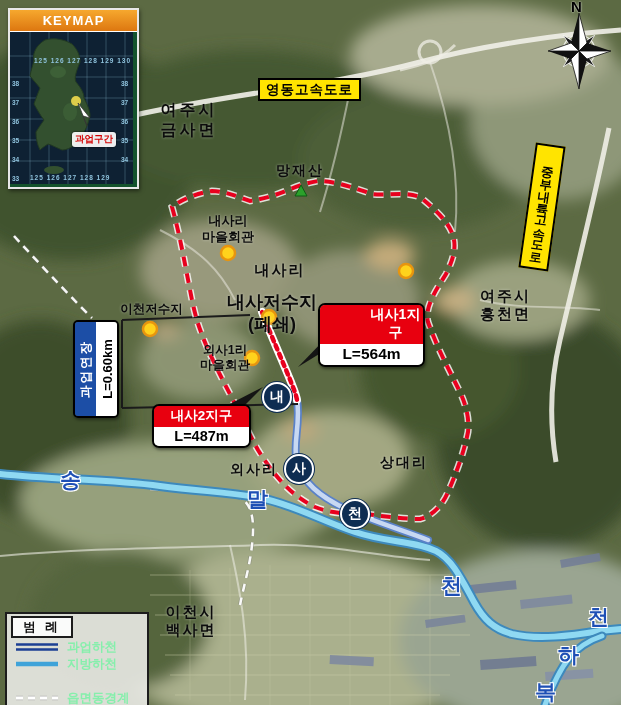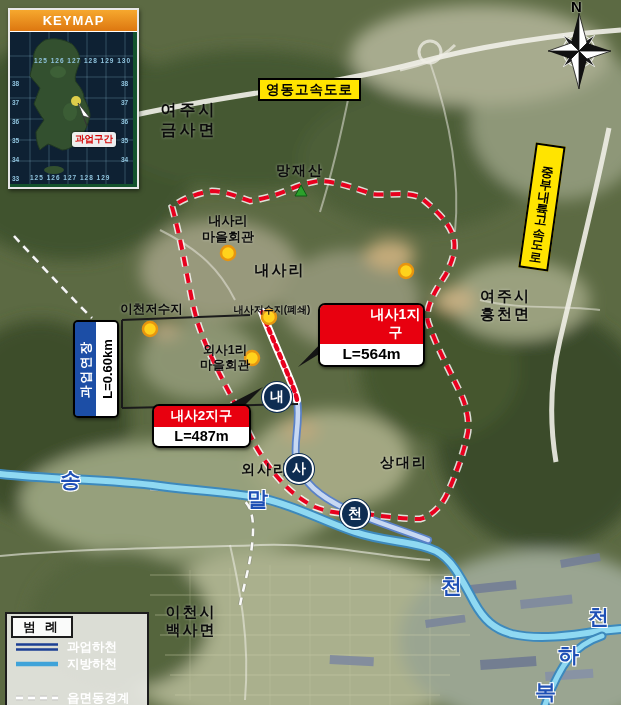--- a/index.html
+++ b/index.html
@@ -39,21 +39,21 @@
   
   #legend{left:5px;top:612px;width:140px;height:91px;background:rgba(238,238,235,.88);
           border:2px solid #1c1c1c;}
   #legend .tab{position:absolute;left:4px;top:2px;width:58px;height:18px;
                border:2px solid #1c1c1c;background:rgba(252,252,252,.95);
                font-weight:bold;font-size:12.5px;color:#111;display:flex;
                align-items:center;justify-content:center;letter-spacing:3px;}
   #legend .row{position:absolute;left:6px;width:128px;height:16px;display:flex;
                align-items:center;}
   #legend .sym{width:48px;height:14px;flex:none;}
-  #legend .lab{font-size:12.5px;font-weight:bold;color:#ffffff;margin-left:6px;white-space:nowrap;}
+  #legend .lab{font-size:12.5px;font-weight:bold;color:#86efac;margin-left:6px;white-space:nowrap;}
   #wm{position:absolute;left:491px;top:654px;font-size:27px;font-weight:bold;
       color:rgba(255,255,255,.95);letter-spacing:1px;text-shadow:0 1px 2px rgba(60,60,60,.6);}
   #nlabel{position:absolute;left:571px;top:-2px;font-size:15px;font-weight:bold;color:#000;
           text-shadow:0 0 2px #fff;}
 </style>
 </head>
 <body>
 
 <div id="stage">
 
@@ -204,28 +204,28 @@
       <span class="vtext" style="color:#000;font-size:13px;">L=0.60km</span>
     </div>
   </div>
 
   <div class="plabel" style="left:150px;top:100px;width:78px;font-size:16px;letter-spacing:3px;">여주시
 금사면</div>
   <div class="plabel" style="left:270px;top:162px;width:60px;font-size:14px;letter-spacing:2px;">망재산</div>
   <div class="plabel" style="left:193px;top:213px;width:70px;font-size:13px;">내사리
 마을회관</div>
   <div class="plabel" style="left:254px;top:261px;width:52px;font-size:15px;letter-spacing:2px;">내사리</div>
-  <div class="plabel" style="left:222px;top:304px;width:100px;font-size:10px;">내사저수지(폐쇄)</div>
+  <div class="plabel" style="left:222px;top:292px;width:100px;font-size:18px;">내사저수지(폐쇄)</div>
   <div class="plabel" style="left:114px;top:302px;width:75px;font-size:12.5px;">이천저수지</div>
   <div class="plabel" style="left:195px;top:343px;width:60px;font-size:12.5px;">외사1리
 마을회관</div>
   <div class="plabel" style="left:473px;top:287px;width:65px;font-size:15px;letter-spacing:2px;">여주시
 흥천면</div>
   <div class="plabel" style="left:378px;top:454px;width:52px;font-size:14px;letter-spacing:2px;">상대리</div>
-  <div class="plabel" style="left:239px;top:461px;width:52px;font-size:14px;letter-spacing:2px;">외사리</div>
+  <div class="plabel" style="left:228px;top:461px;width:52px;font-size:14px;letter-spacing:2px;">외사리</div>
   <div class="plabel" style="left:160px;top:603px;width:62px;font-size:15px;letter-spacing:2px;">이천시
 백사면</div>
 
   <div class="riverchar" style="left:60px;top:466px;">송</div>
   <div class="riverchar" style="left:247px;top:485px;">말</div>
   <div class="riverchar" style="left:441px;top:572px;">천</div>
   <div class="riverchar" style="left:588px;top:603px;">천</div>
   <div class="riverchar" style="left:558px;top:641px;">하</div>
   <div class="riverchar" style="left:535px;top:678px;">복</div>
   <div class="circlechar" style="left:262px;top:382px;">내</div>

